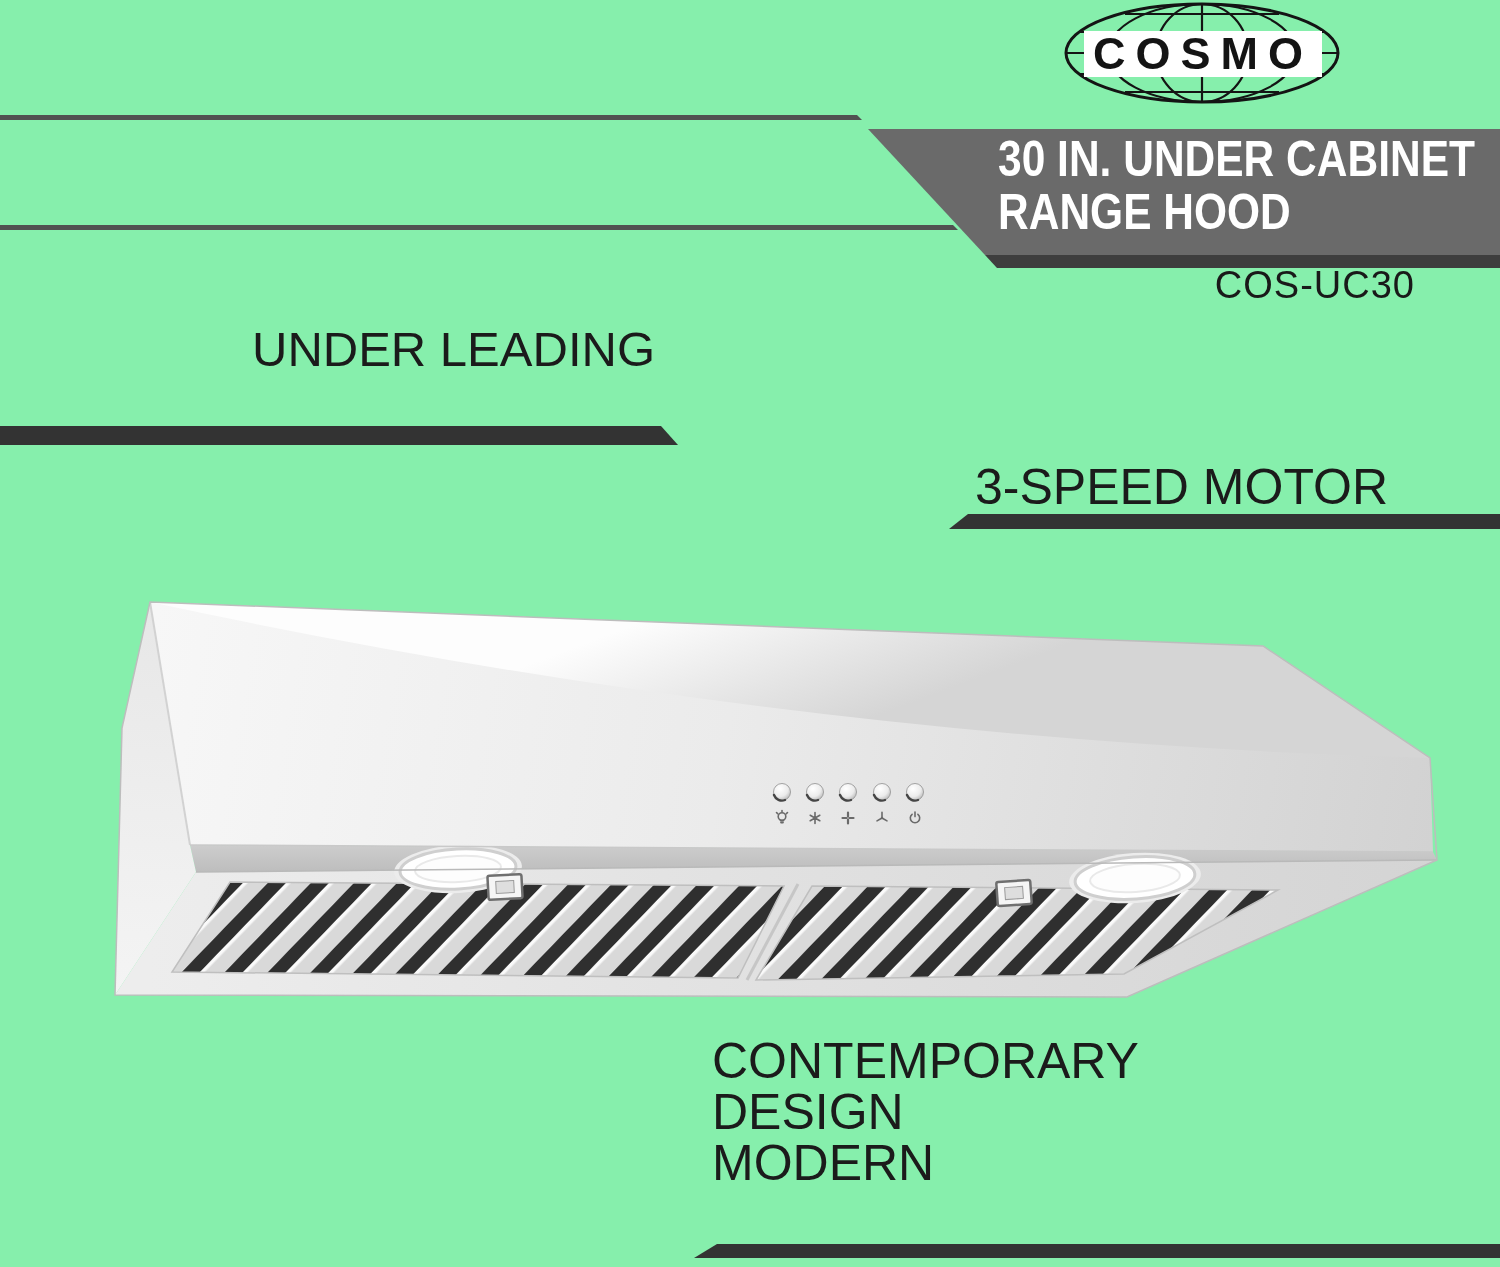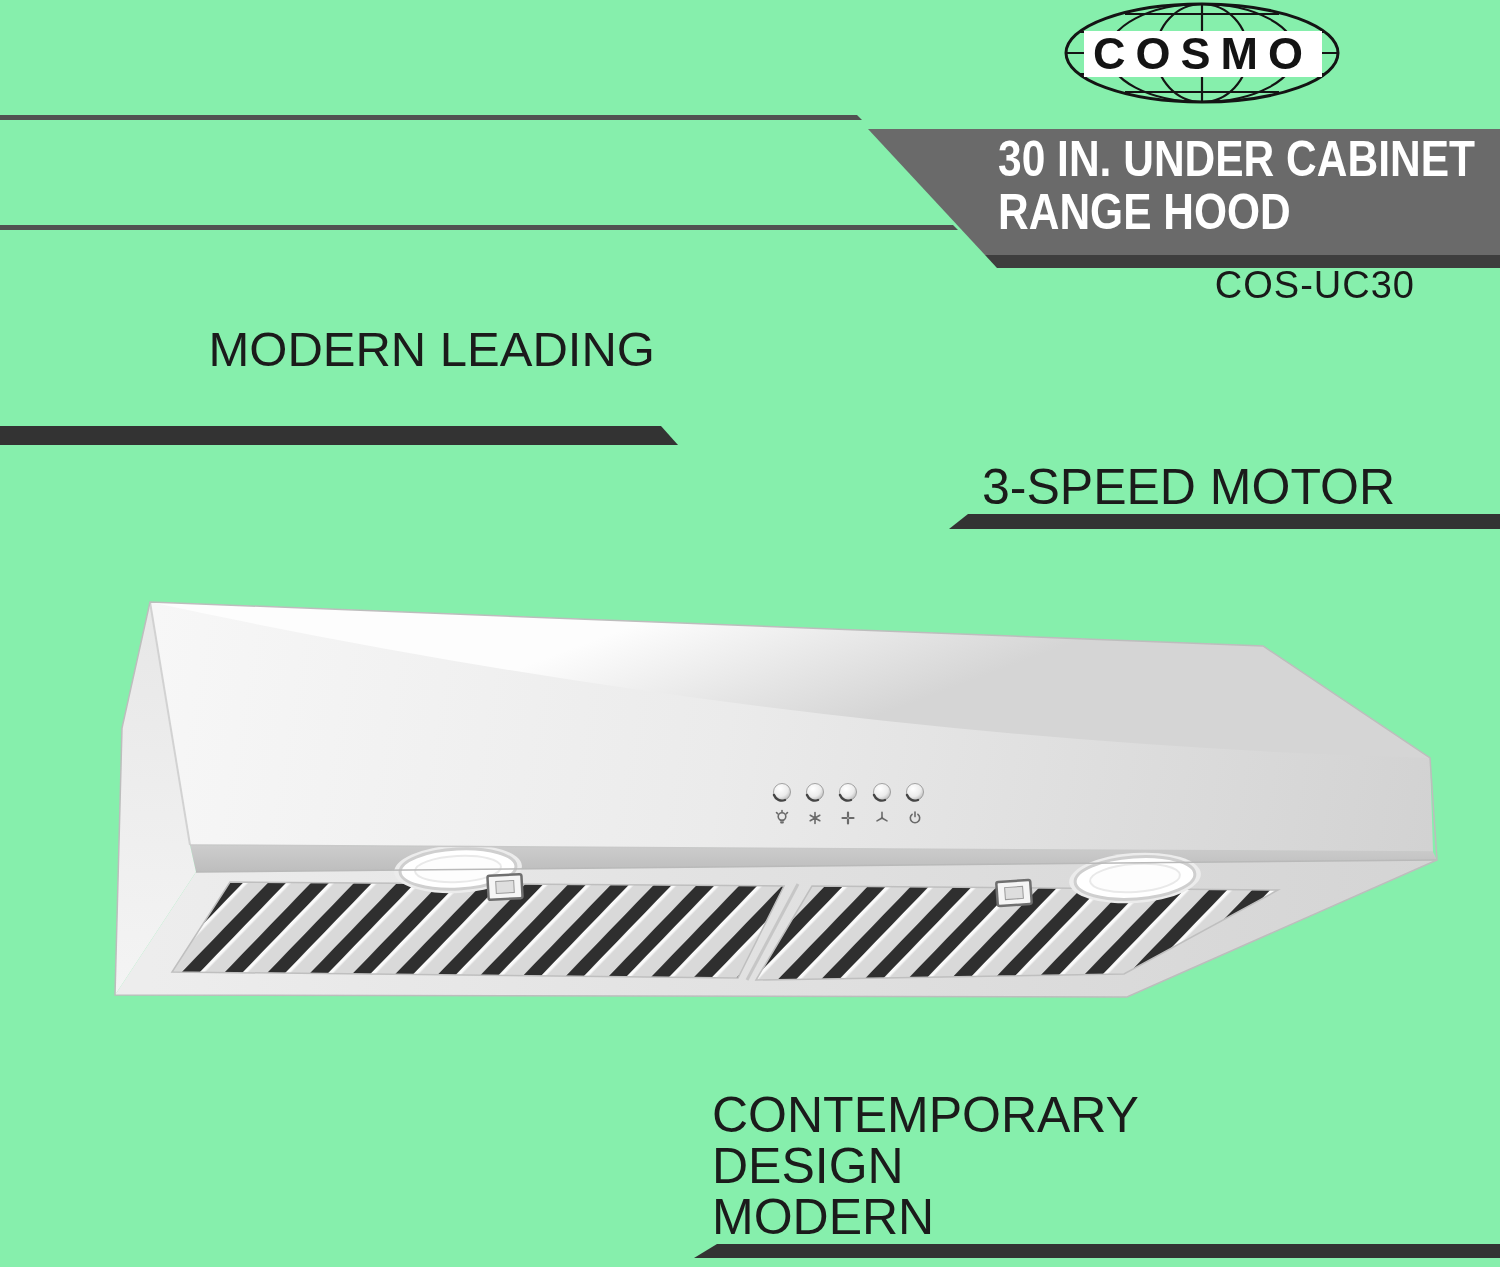--- a/index.html
+++ b/index.html
@@ -35,22 +35,22 @@
   .banner-line{font-size:50px;line-height:53px;font-weight:700;color:#ffffff;white-space:nowrap;}
   .banner-shadow{left:985px;top:255px;width:515px;height:13px;background:#3e3e3e;
     clip-path:polygon(0 0, 100% 0, 100% 100%, 12px 100%);}
   .model-number{
     right:85px;top:264px;font-size:38px;letter-spacing:1px;color:#191919;white-space:nowrap;
   }
 
   
   .feature{color:#1b1b1b;white-space:nowrap;}
   .feature-cfm{right:845px;top:325px;text-align:right;font-size:49px;line-height:48px;}
-  .feature-motor{left:975px;top:462px;font-size:50px;line-height:50px;margin-left:7px;}
-  .feature-design{left:712px;top:1090px;font-size:50px;line-height:51px;}
+  .feature-motor{left:975px;top:462px;font-size:50px;line-height:50px;}
+  .feature-design{left:712px;top:1036px;font-size:50px;line-height:51px;}
   .bar{background:#333333;}
   .bar-cfm{left:0;top:426px;width:678px;height:19px;
     clip-path:polygon(0 0, calc(100% - 17px) 0, 100% 100%, 0 100%);}
   .bar-motor{left:949px;top:514px;width:551px;height:15px;
     clip-path:polygon(19px 0, 100% 0, 100% 100%, 0 100%);}
   .bar-design{left:694px;top:1244px;width:806px;height:14px;
     clip-path:polygon(23px 0, 100% 0, 100% 100%, 0 100%);}
 
   
   .hood-svg{left:0;top:0;width:1500px;height:1267px;}
@@ -82,21 +82,21 @@
   <div class="abs banner">
     <div class="banner-inner">
       <div class="banner-line">30 IN. UNDER CABINET</div>
       <div class="banner-line">RANGE HOOD</div>
     </div>
   </div>
   <div class="abs banner-shadow"></div>
   <div class="abs model-number">COS-UC30</div>
 
   <div class="abs feature feature-cfm">
-    <div>MODERN LEADING</div>
+    <div>UNDER LEADING</div>
   </div>
   <div class="abs bar bar-cfm"></div>
 
   <div class="abs feature feature-motor">
     <div>3-SPEED MOTOR</div>
   </div>
   <div class="abs bar bar-motor"></div>
 
   <div class="abs feature feature-design">
     <div>CONTEMPORARY</div>

